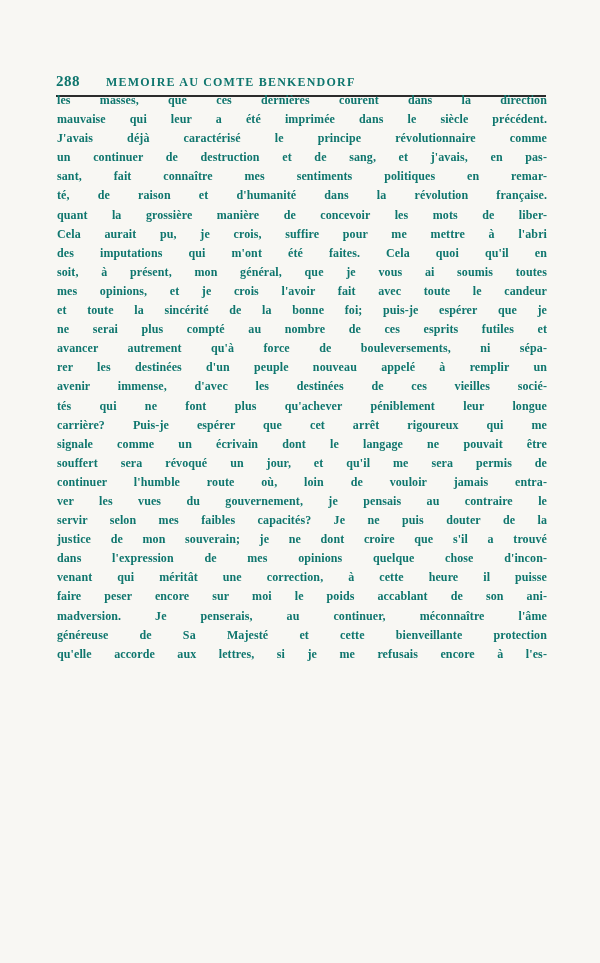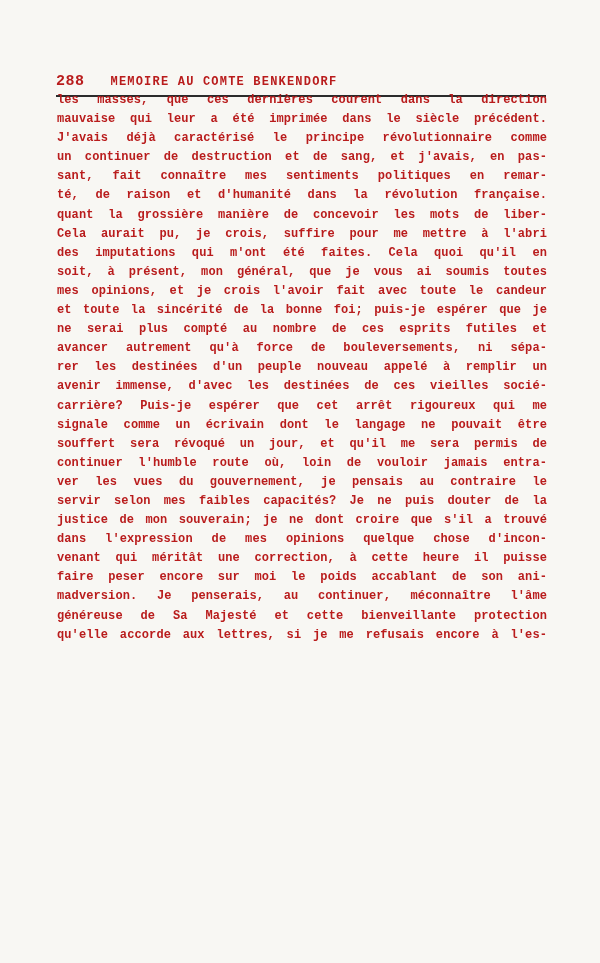--- a/index.html
+++ b/index.html
@@ -7,22 +7,22 @@
     padding: 0;
     background: #ececea;
   }
   .page {
     position: relative;
     width: 600px;
     height: 963px;
     margin: 0 auto;
     background: #f8f7f3;
     box-sizing: border-box;
-    font-family: Liberation Mono, monospace;
-    color: #b91c1c;
+    font-family: Liberation Serif, serif;
+    color: #0f766e;
     overflow: hidden;
   }
   .running-header {
     position: absolute;
     top: 50px;
     left: 56px;
     right: 54px;
     display: flex;
     align-items: baseline;
     border-bottom: 2px solid #2b2b2b;
@@ -73,20 +73,21 @@
       <div class="line">quant la grossière manière de concevoir les mots de liber-</div>
       <div class="line">Cela aurait pu, je crois, suffire pour me mettre à l'abri</div>
       <div class="line">des imputations qui m'ont été faites. Cela quoi qu'il en</div>
       <div class="line">soit, à présent, mon général, que je vous ai soumis toutes</div>
       <div class="line">mes opinions, et je crois l'avoir fait avec toute le candeur</div>
       <div class="line">et toute la sincérité de la bonne foi; puis-je espérer que je</div>
       <div class="line">ne serai plus compté au nombre de ces esprits futiles et</div>
       <div class="line">avancer autrement qu'à force de bouleversements, ni sépa-</div>
       <div class="line">rer les destinées d'un peuple nouveau appelé à remplir un</div>
       <div class="line">avenir immense, d'avec les destinées de ces vieilles socié-</div>
+      <div class="line">tés qui ne font plus qu'achever péniblement leur longue</div>
       <div class="line">carrière? Puis-je espérer que cet arrêt rigoureux qui me</div>
       <div class="line">signale comme un écrivain dont le langage ne pouvait être</div>
       <div class="line">souffert sera révoqué un jour, et qu'il me sera permis de</div>
       <div class="line">continuer l'humble route où, loin de vouloir jamais entra-</div>
       <div class="line">ver les vues du gouvernement, je pensais au contraire le</div>
       <div class="line">servir selon mes faibles capacités? Je ne puis douter de la</div>
       <div class="line">justice de mon souverain; je ne dont croire que s'il a trouvé</div>
       <div class="line">dans l'expression de mes opinions quelque chose d'incon-</div>
       <div class="line">venant qui méritât une correction, à cette heure il puisse</div>
       <div class="line">faire peser encore sur moi le poids accablant de son ani-</div>

